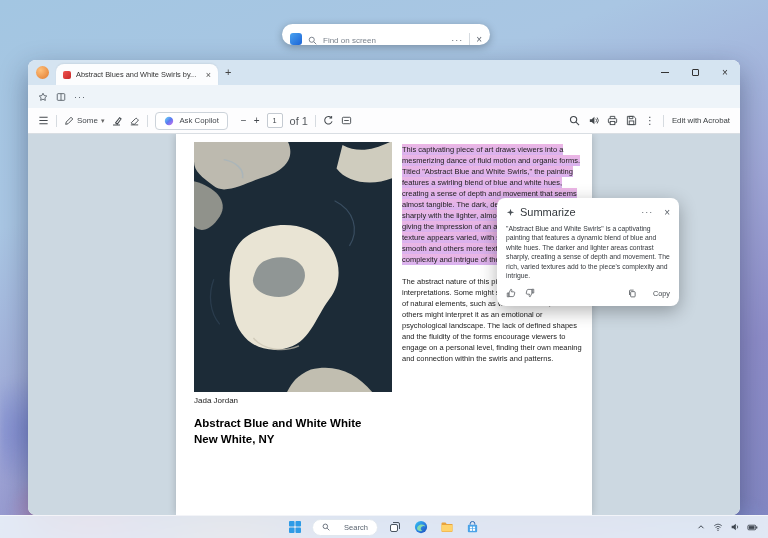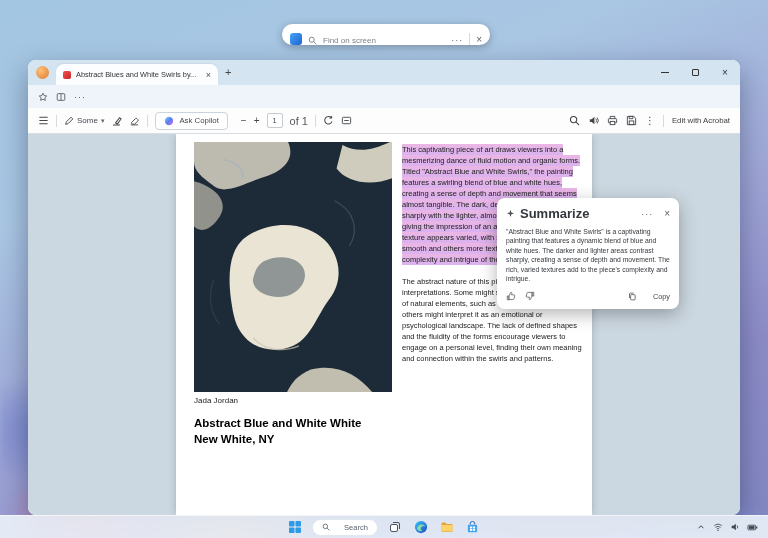--- a/index.html
+++ b/index.html
@@ -74,21 +74,21 @@
   .hl{background:linear-gradient(180deg,#ecb6e4,#d9b2ef);padding:1px 0;
       box-decoration-break:clone;-webkit-box-decoration-break:clone}
   .p2{margin-top:11px}
   .author{position:absolute;left:18px;top:262px;font-size:8px;color:#222}
   .arttitle{position:absolute;left:18px;top:283px;font-size:11.5px;font-weight:700;color:#000}
   .artloc{position:absolute;left:18px;top:299px;font-size:11.5px;font-weight:700;color:#000}
 
   .popup{position:absolute;left:469px;top:64px;width:182px;background:#fff;border-radius:8px;
     box-shadow:0 5px 18px rgba(0,0,0,.3);padding:8px 9px;z-index:6}
   .pp-head{display:flex;align-items:center;gap:5px;color:#3a3f45}
-  .pp-title{font-size:13px;font-weight:700;color:#33383d}
+  .pp-title{font-size:11px;font-weight:400;color:#33383d}
   .pp-dots{margin-left:auto;font-size:9px;color:#5a6068;letter-spacing:1px;cursor:pointer}
   .pp-close{font-size:10px;color:#5a6068;cursor:pointer;margin-left:6px}
   .pp-body{font-size:6.8px;line-height:9.4px;color:#35393e;margin-top:6px}
   .pp-foot{display:flex;align-items:center;gap:9px;margin-top:8px;color:#5f6368}
   .pp-copy{margin-left:auto;display:flex;align-items:center;gap:16px;font-size:7.3px;color:#43484d;cursor:pointer}
 
   .taskbar{position:absolute;left:0;right:0;bottom:0;height:23px;
     background:rgba(238,245,251,.88);backdrop-filter:blur(8px);
     border-top:1px solid rgba(255,255,255,.6);display:flex;align-items:center;z-index:15}
   .tb-center{margin:0 auto;display:flex;align-items:center;gap:8px}

